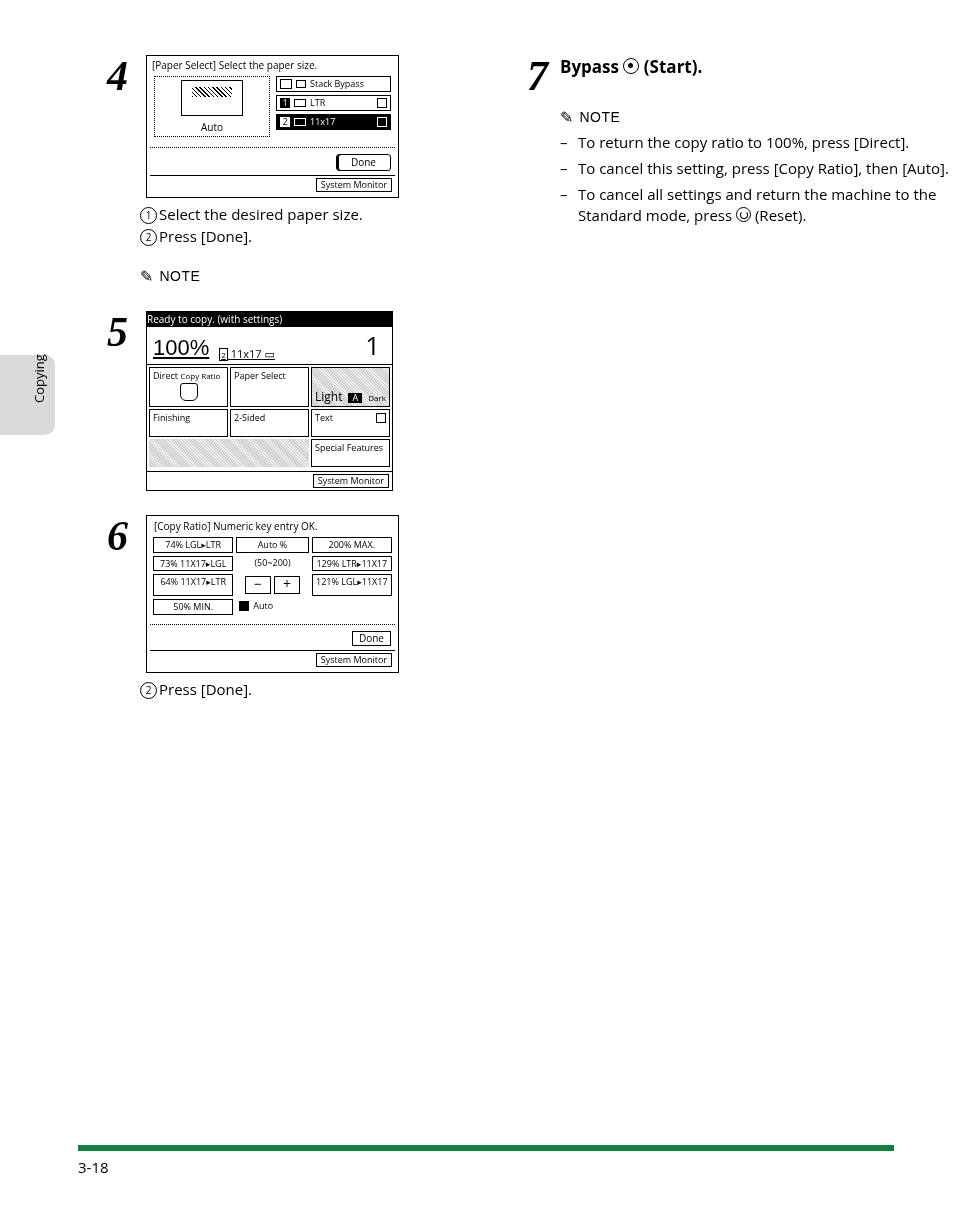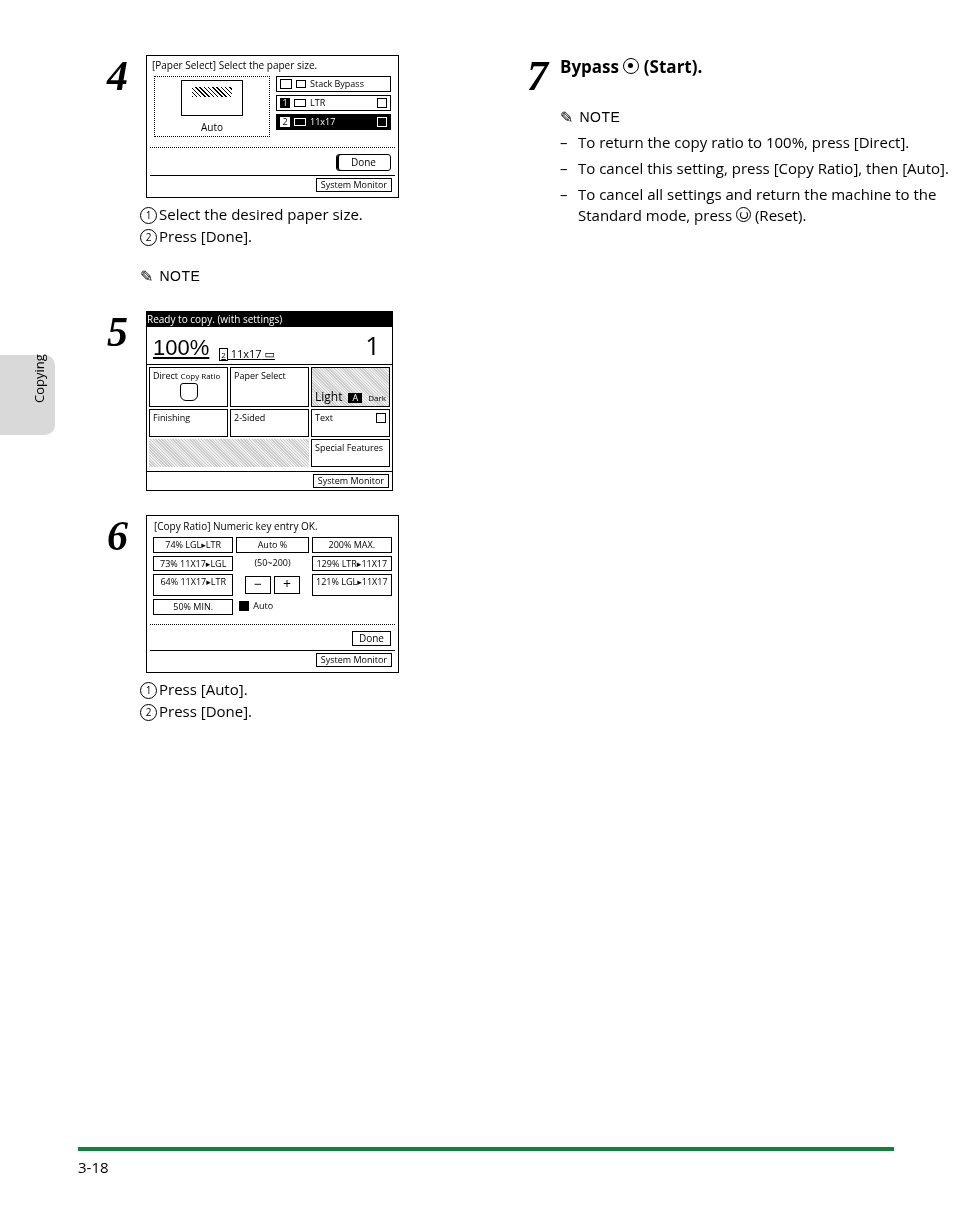--- a/index.html
+++ b/index.html
@@ -168,21 +168,21 @@
     width:6px;height:6px;
     border:1px solid #000;
     border-radius:50%;
     border-top-color:transparent;
   }
   .footer {
     position:absolute;
     left:78px;
     right:60px;
     bottom:50px;
-    border-top:4px solid #15803d;
+    border-top:6px solid #15803d;
     padding-top:6px;
     font-size:15px;
   }
   
   .p4-top{display:flex;gap:6px;padding:4px;}
   .p4-left{width:108px;border:1px dotted #000;padding:3px;text-align:center;}
   .p4-left .printer{width:60px;height:34px;border:1px solid #000;margin:0 auto 6px;position:relative;}
   .p4-left .printer::after{content:"";position:absolute;left:10px;top:6px;width:40px;height:10px;background:repeating-linear-gradient(45deg,#000,#000 1px,#fff 1px,#fff 3px);}
   .p4-right{flex:1;display:flex;flex-direction:column;gap:3px;}
   .p4-row{border:1px solid #000;padding:2px 3px;display:flex;align-items:center;gap:4px;font-size:9px;}
@@ -333,21 +333,20 @@
       </div>
       <div class="p6-done">
         <span class="btn">Done</span>
       </div>
       <div class="p6-sys">
         <span class="pill">System Monitor</span>
       </div>
     </div>
 
     <div class="round-list">
-      <div><span class="circ">1</span><span>Press [Auto].</span></div>
       <div><span class="circ">2</span><span>Press [Done].</span></div>
     </div>
   </div>
 
 </div>
 
 <div class="col right">
   <div class="stepblock">
     <div class="stepnum" style="top:0">7</div>
 

